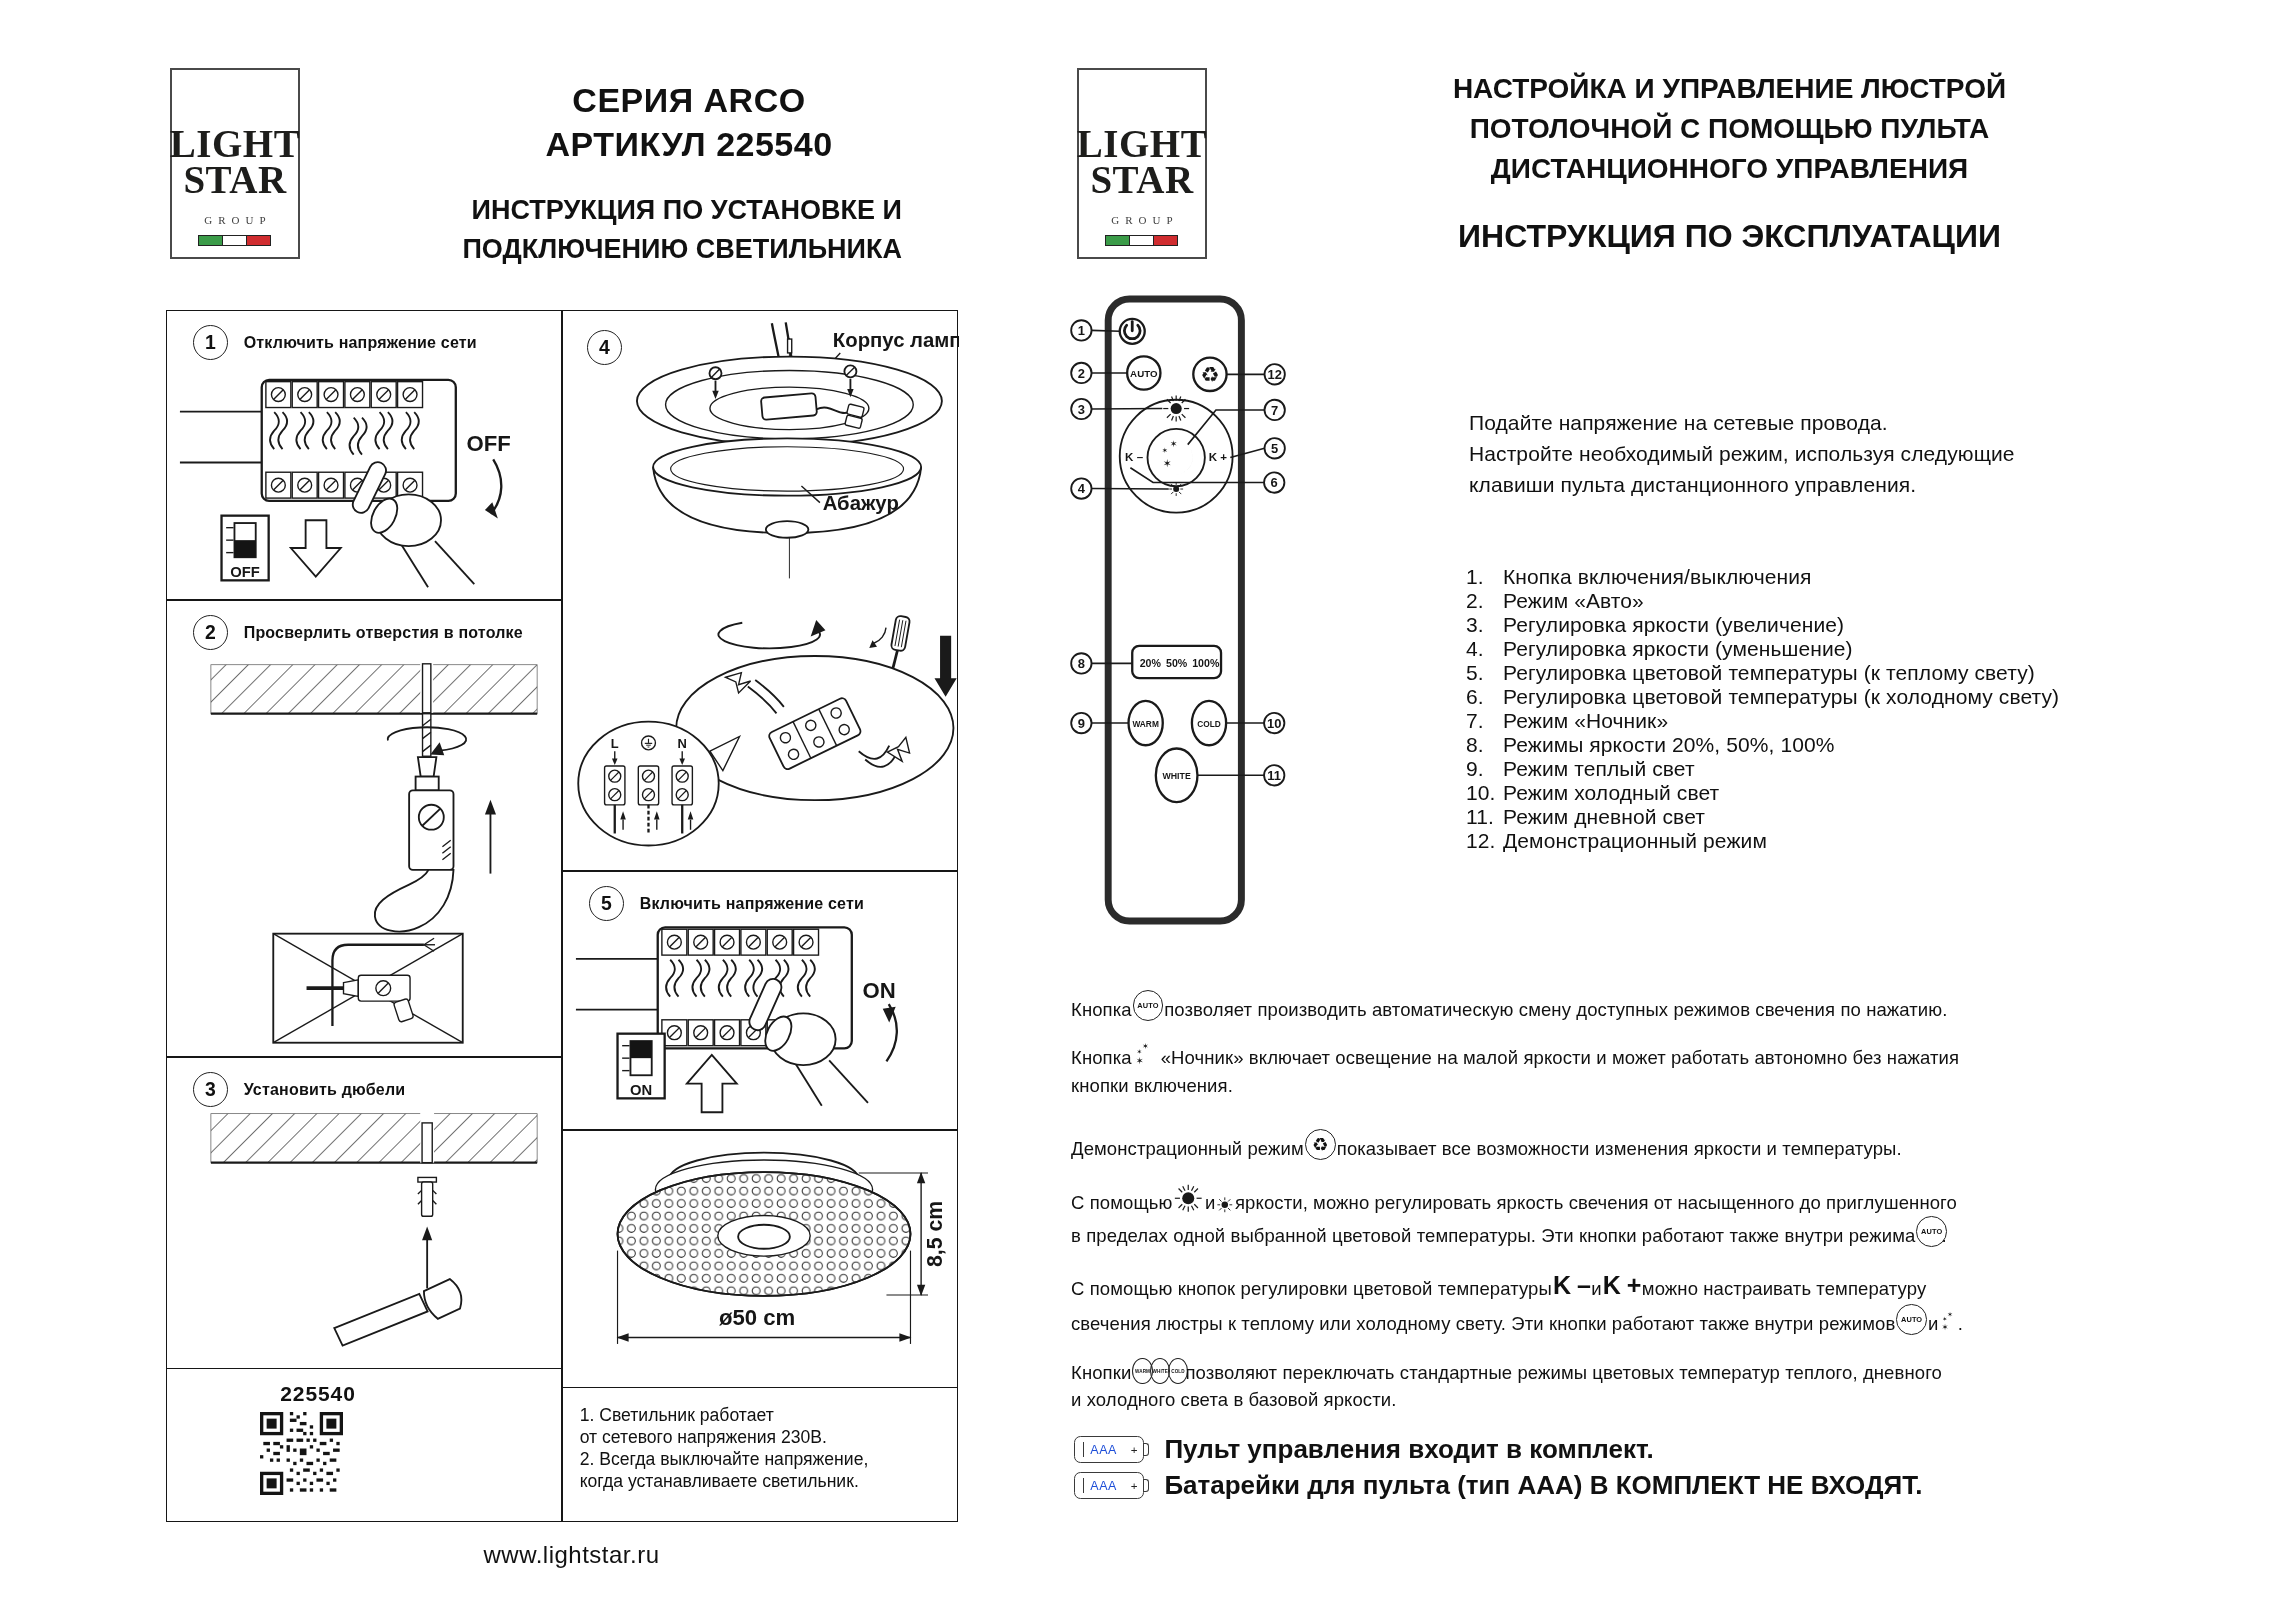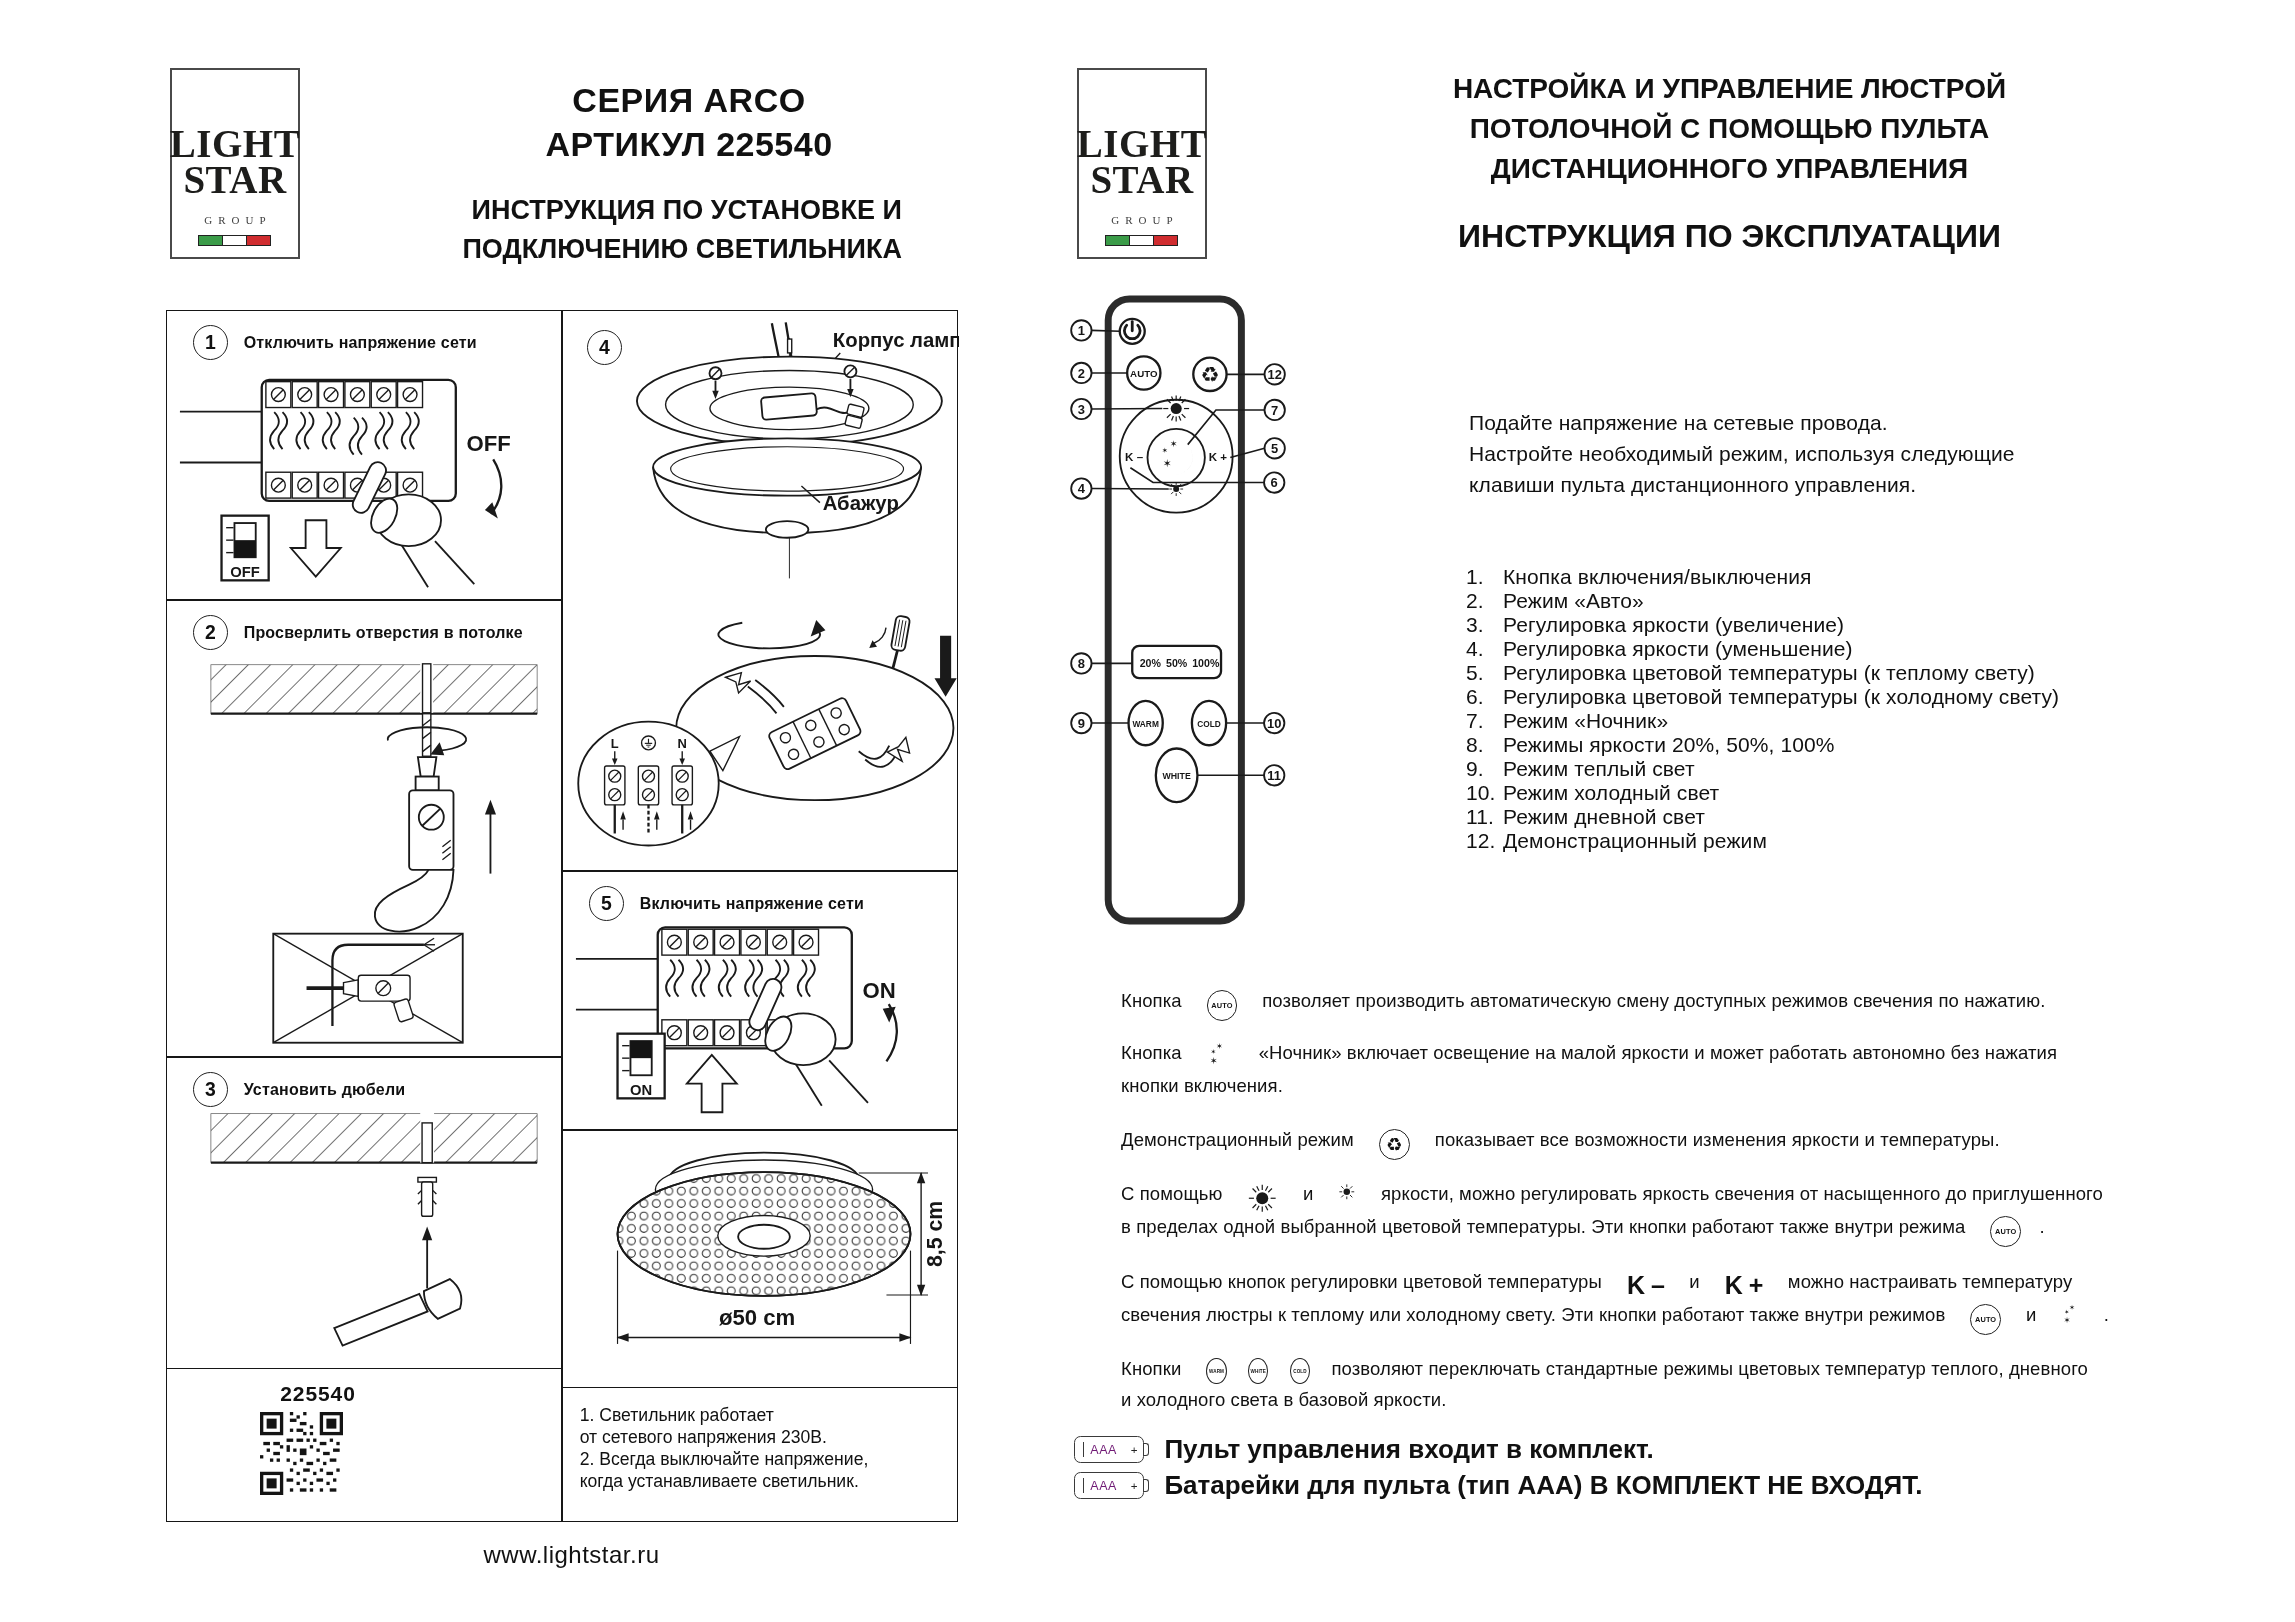--- a/index.html
+++ b/index.html
@@ -39,41 +39,41 @@
   .stitle{font-size:16px;font-weight:700;letter-spacing:0.2px;white-space:nowrap}
   .notes{position:absolute;left:16.7px;top:15.7px;font-size:17.6px;line-height:22px}
   .article-num{position:absolute;left:16px;top:13px;width:270px;text-align:center;
                font-size:21px;font-weight:700;letter-spacing:0.9px}
 
   
   .intro{position:absolute;left:1469px;top:407px;font-size:21px;line-height:31px;letter-spacing:0.1px}
   .list{position:absolute;left:1466px;top:565px;font-size:21px;line-height:24px;letter-spacing:0.1px}
   .list .row{display:flex}
   .list .ln{width:37px;flex:none}
-  .para{position:absolute;left:1121px;display:flex;align-items:flex-start;gap:25px;
+  .para{position:absolute;left:1071px;display:flex;align-items:flex-end;gap:1px;
         font-size:18.5px;letter-spacing:0.1px;white-space:nowrap}
   .kbig{font-size:25px;font-weight:700;letter-spacing:-0.5px}
 
   
   .ic-auto{display:inline-flex;align-items:center;justify-content:center;width:30.5px;height:30.5px;
            border:1.4px solid #222;border-radius:50%;font-size:7.4px;font-weight:700;flex:none;box-sizing:border-box}
   .ic-rec{display:inline-flex;align-items:center;justify-content:center;width:31px;height:31px;
           border:1.4px solid #222;border-radius:50%;font-size:18.5px;flex:none;box-sizing:border-box}
   .pill{display:inline-flex;align-items:center;justify-content:center;width:20.4px;height:26px;
         border:1.4px solid #222;border-radius:50%;font-size:4.6px;font-weight:700;flex:none;
         box-sizing:border-box;margin-right:-3.7px}
   .pill:last-of-type{margin-right:0}
 
   
   .brow{position:absolute;left:1074px;display:flex;align-items:center;gap:20.4px;
         font-size:26px;font-weight:700;white-space:nowrap}
   .batt{position:relative;width:70px;height:27px;border:1.9px solid #3a3a3a;border-radius:6.5px;
         display:flex;align-items:center;box-sizing:border-box;flex:none;background:#fff}
   .batt .bar{position:absolute;left:7.9px;top:5.1px;bottom:5.1px;width:1.4px;background:#3a3a3a}
-  .batt .aaa{margin-left:15.3px;font-size:12.5px;font-weight:400;letter-spacing:0.5px;color:#701a75}
+  .batt .aaa{margin-left:15.3px;font-size:12.5px;font-weight:400;letter-spacing:0.5px;color:#1d4ed8}
   .batt .plus{position:absolute;right:5.6px;font-size:11.6px;font-weight:400;color:#222}
   .batt .nub{position:absolute;right:-6px;top:6px;width:4.2px;height:11px;border:1.4px solid #3a3a3a;
              border-left:none;border-radius:0 3.2px 3.2px 0;background:#fff}
 
   .footer{position:absolute;left:340px;top:1541px;width:463px;text-align:center;
           font-size:24px;font-weight:400;letter-spacing:0.5px}
 </style>
 </head>
 <body>
 

